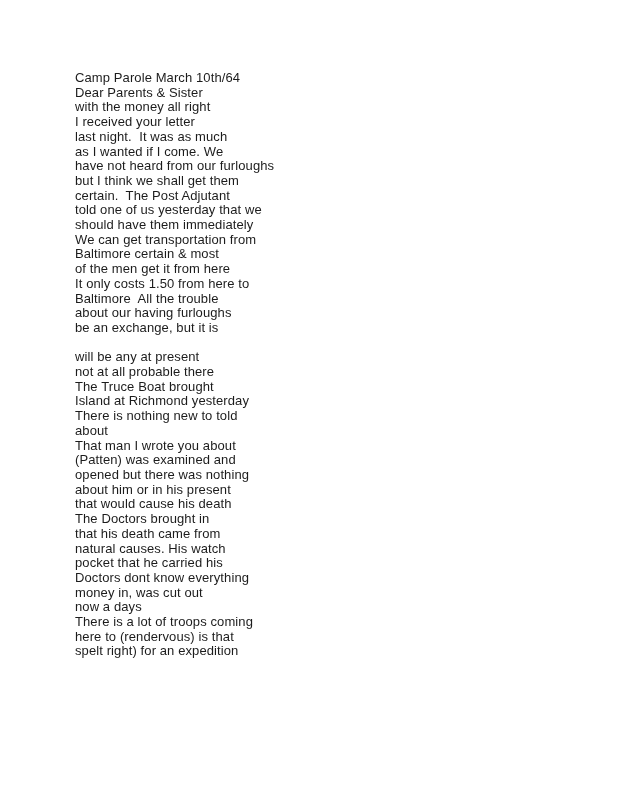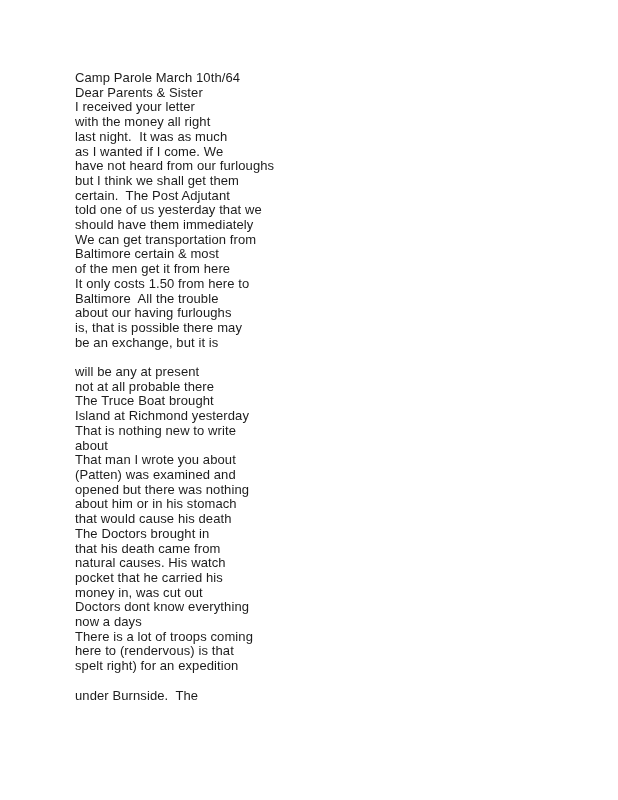--- a/index.html
+++ b/index.html
@@ -36,55 +36,53 @@
     min-height: 14.7px;
   }
 </style>
 </head>
 <body style="background: rgb(255, 255, 255);">
 
 <div class="letter-page">
   <div class="letter-text" id="letter-text" style="color: rgb(28, 28, 28);">
       <div class="line">Camp Parole March 10th/64</div>
       <div class="line">Dear Parents &amp; Sister</div>
+      <div class="line">with the money all right</div>
       <div class="line">I received your letter</div>
-      <div class="line">with the money all right</div>
       <div class="line">last night.  It was as much</div>
       <div class="line">as I wanted if I come. We</div>
       <div class="line">have not heard from our furloughs</div>
       <div class="line">but I think we shall get them</div>
       <div class="line">certain.  The Post Adjutant</div>
       <div class="line">told one of us yesterday that we</div>
       <div class="line">should have them immediately</div>
       <div class="line">We can get transportation from</div>
       <div class="line">Baltimore certain &amp; most</div>
       <div class="line">of the men get it from here</div>
       <div class="line">It only costs 1.50 from here to</div>
       <div class="line">Baltimore  All the trouble</div>
       <div class="line">about our having furloughs</div>
-      <div class="line">is, that is possible there may</div>
       <div class="line">be an exchange, but it is</div>
       <div class="line">&nbsp;</div>
       <div class="line">will be any at present</div>
       <div class="line">not at all probable there</div>
       <div class="line">The Truce Boat brought</div>
       <div class="line">Island at Richmond yesterday</div>
-      <div class="line">That is nothing new to write</div>
+      <div class="line">There is nothing new to told</div>
       <div class="line">about</div>
       <div class="line">That man I wrote you about</div>
       <div class="line">(Patten) was examined and</div>
       <div class="line">opened but there was nothing</div>
-      <div class="line">about him or in his stomach</div>
+      <div class="line">about him or in his present</div>
       <div class="line">that would cause his death</div>
       <div class="line">The Doctors brought in</div>
       <div class="line">that his death came from</div>
       <div class="line">natural causes. His watch</div>
       <div class="line">pocket that he carried his</div>
+      <div class="line">Doctors dont know everything</div>
       <div class="line">money in, was cut out</div>
-      <div class="line">Doctors dont know everything</div>
       <div class="line">now a days</div>
       <div class="line">There is a lot of troops coming</div>
       <div class="line">here to (rendervous) is that</div>
       <div class="line">spelt right) for an expedition</div>
       <div class="line">&nbsp;</div>
-      <div class="line">under Burnside.  The</div>
     </div>
 </div>
 
 </body></html>

